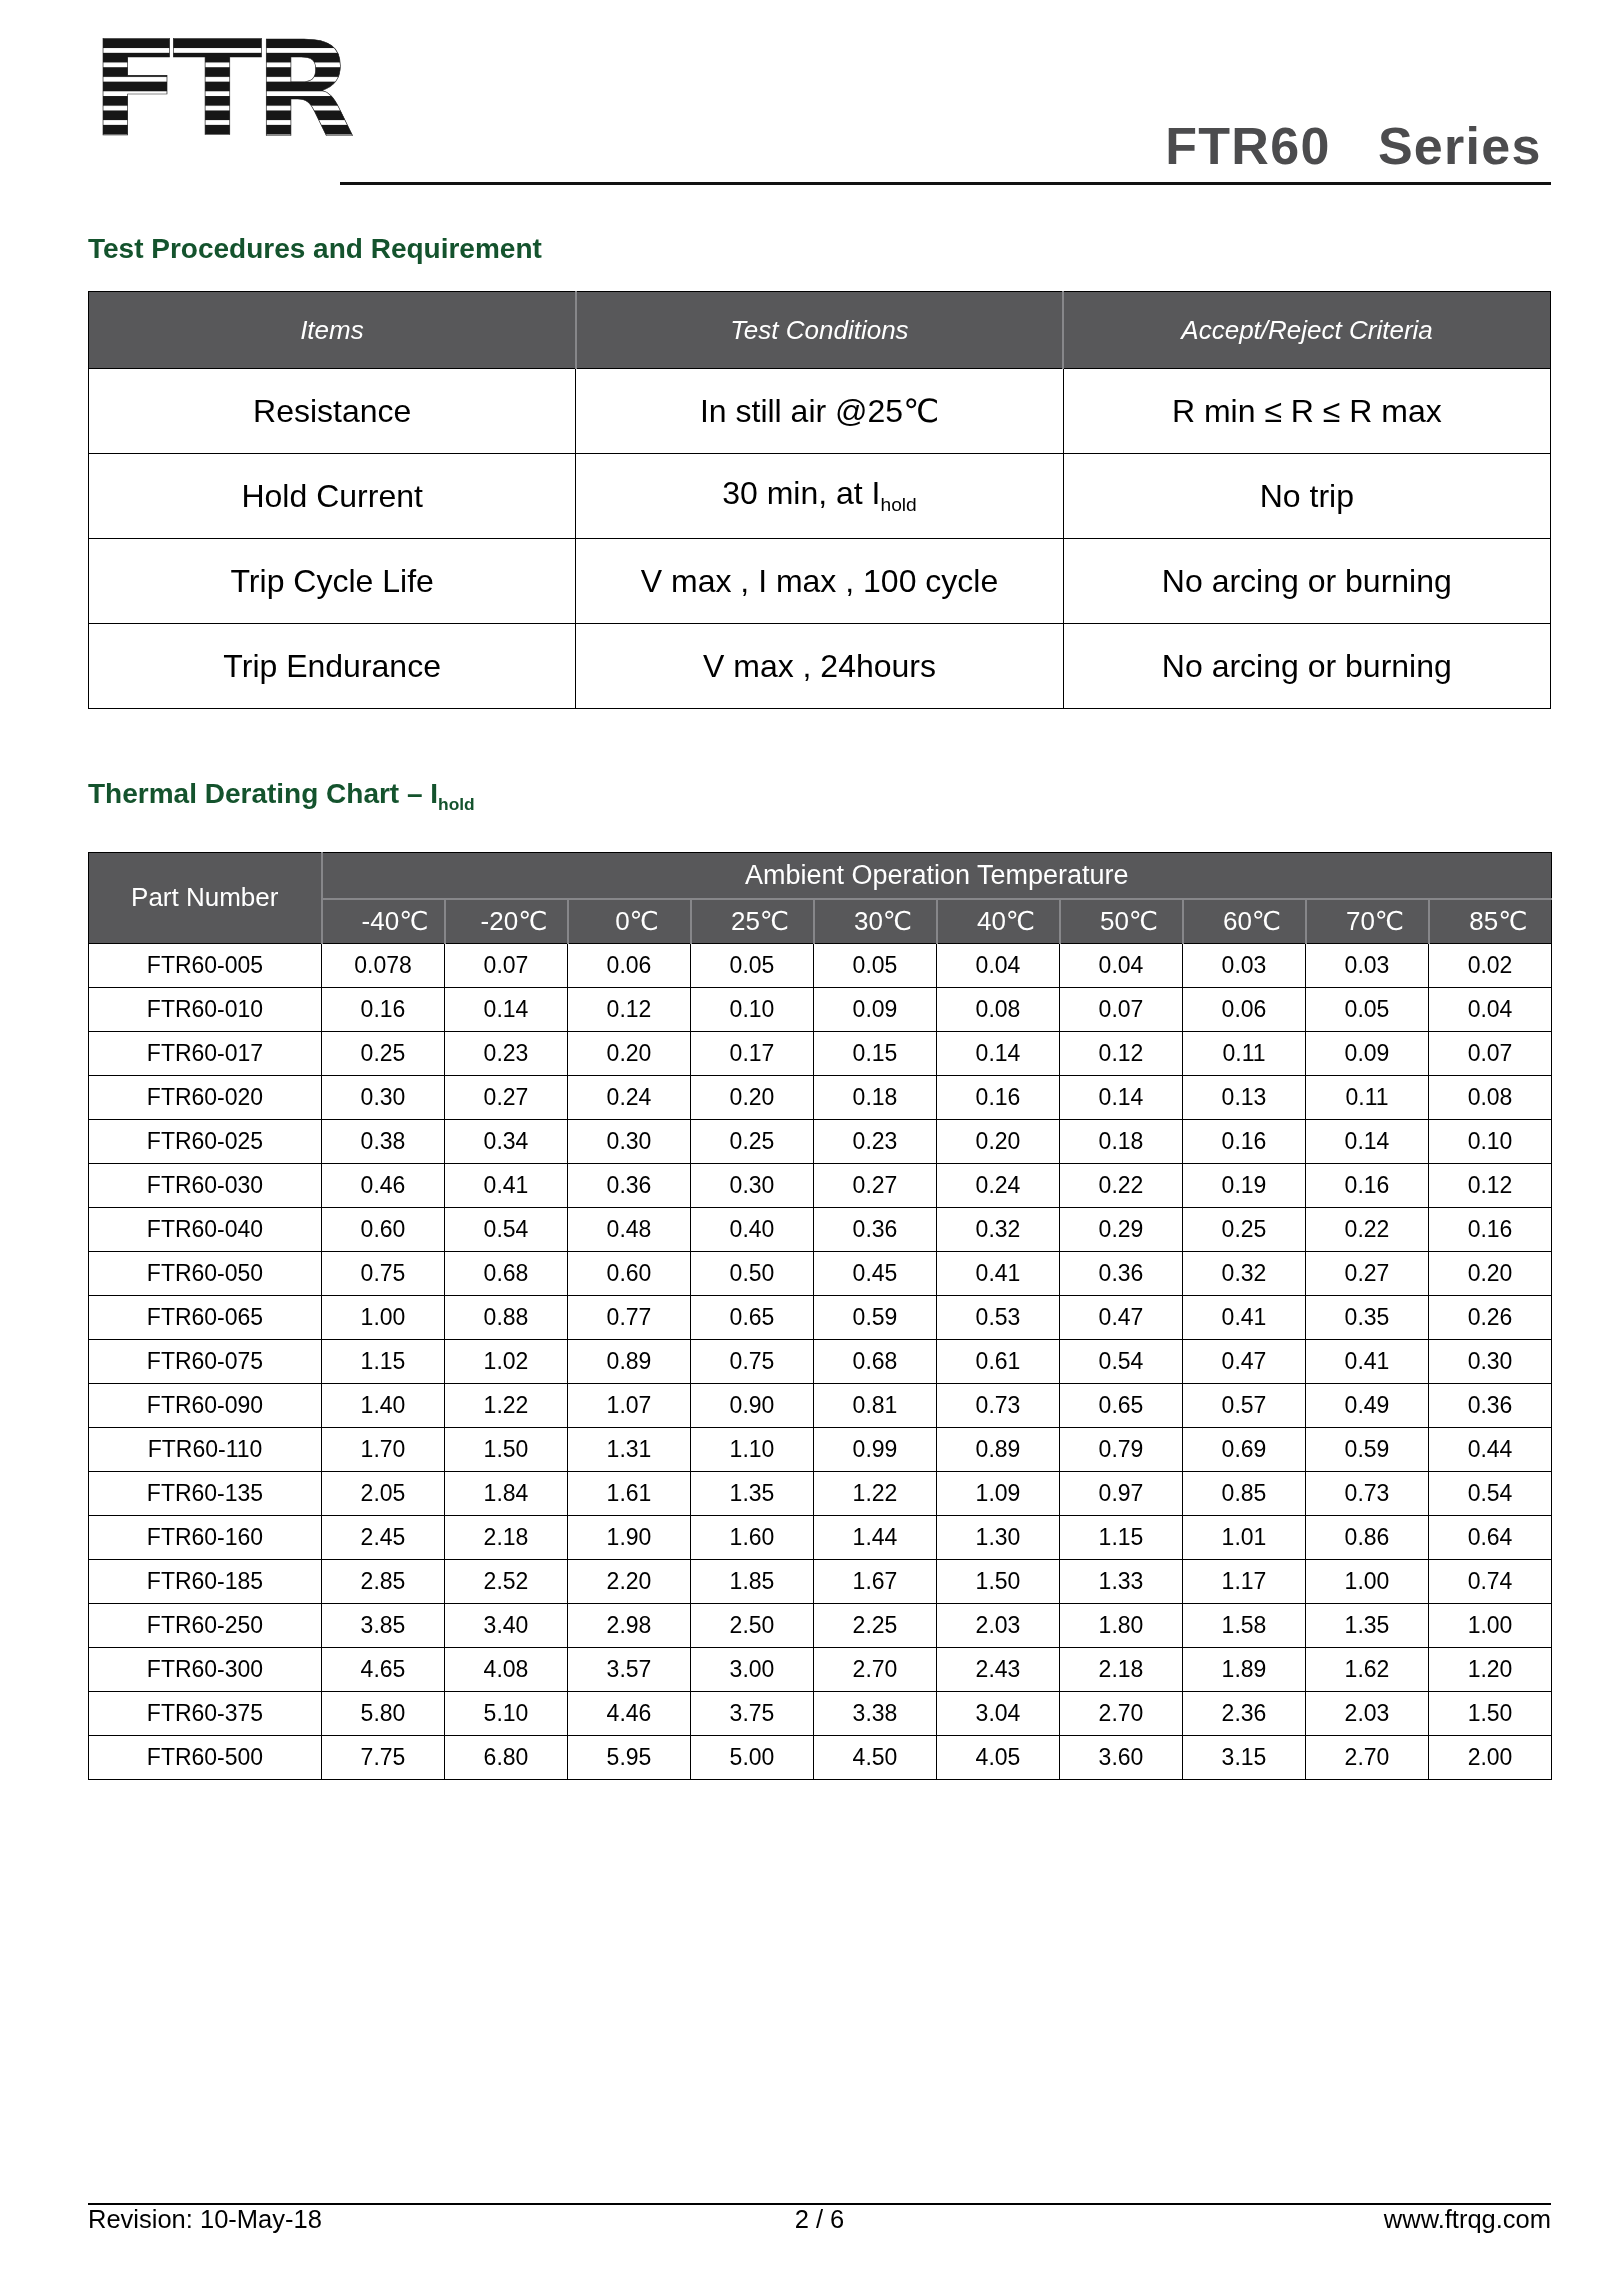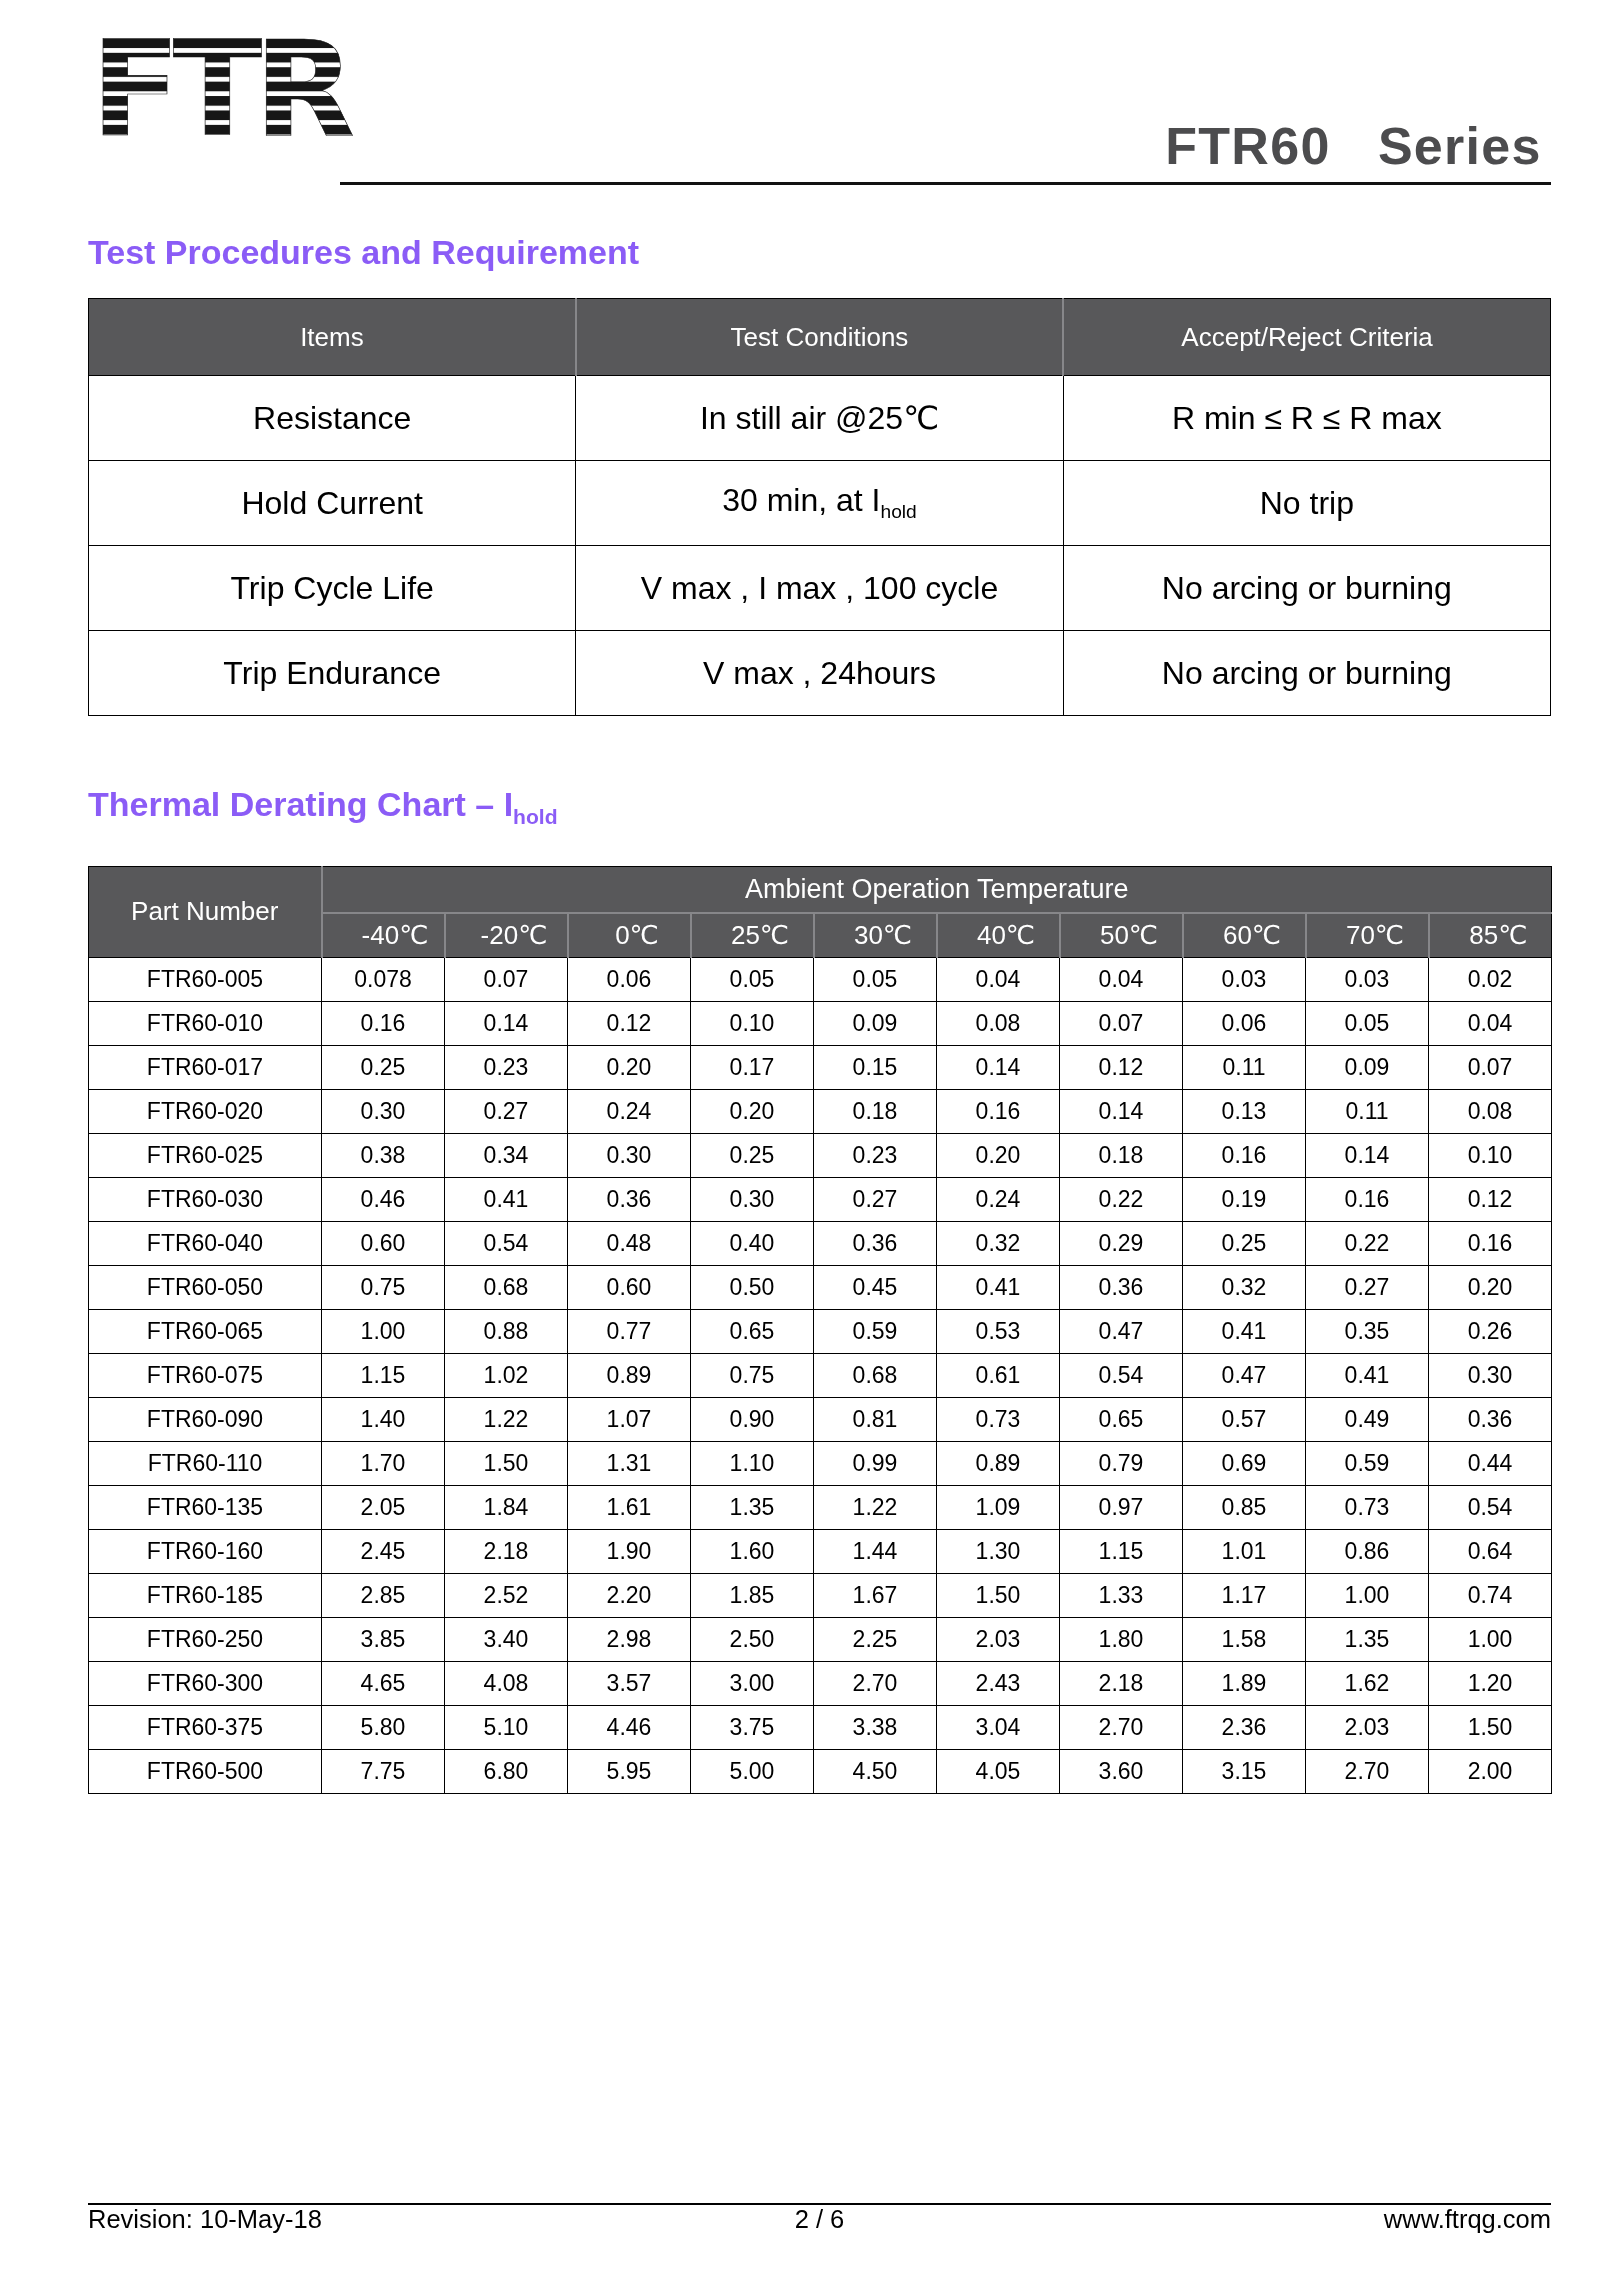--- a/index.html
+++ b/index.html
@@ -21,31 +21,31 @@
     position: absolute; right: 9.2px; bottom: 9.2px;
     font-size: 52px; font-weight: bold; color: #4c4c4e;
     white-space: pre; letter-spacing: 1.3px;
   }
   .header-rule {
     position: absolute; left: 252px; right: 0; bottom: 0;
     height: 3.3px; background: #111;
   }
 
   
-  .section-heading { font-weight: bold; font-size: 34px; color: #8b5cf6; }
+  .section-heading { font-weight: bold; font-size: 28px; color: #14532d; }
   .heading-test { margin-top: 48px; }
   .heading-derating { margin-top: 69px; }
   .section-heading sub { font-size: 62%; }
 
   
   table { width: 100%; border-collapse: collapse; table-layout: fixed; }
   .test-table { margin-top: 26px; border: 1.3px solid #000; }
   .test-table th {
     height: 77px; background: #58585a; color: #fff;
-    font-weight: normal; font-size: 26px; text-align: center; vertical-align: middle;
+    font-weight: normal; font-size: 26px; text-align: center; vertical-align: middle; font-style: italic;
   }
   .test-table th + th { border-left: 2.6px solid #87878a; }
   .test-table td {
     height: 85px; border: 1.3px solid #000; text-align: center;
     vertical-align: middle; font-size: 32px;
   }
   .test-table sub { font-size: 60%; }
 
   
   .derating-table { margin-top: 37px; border: 1.3px solid #000; }

